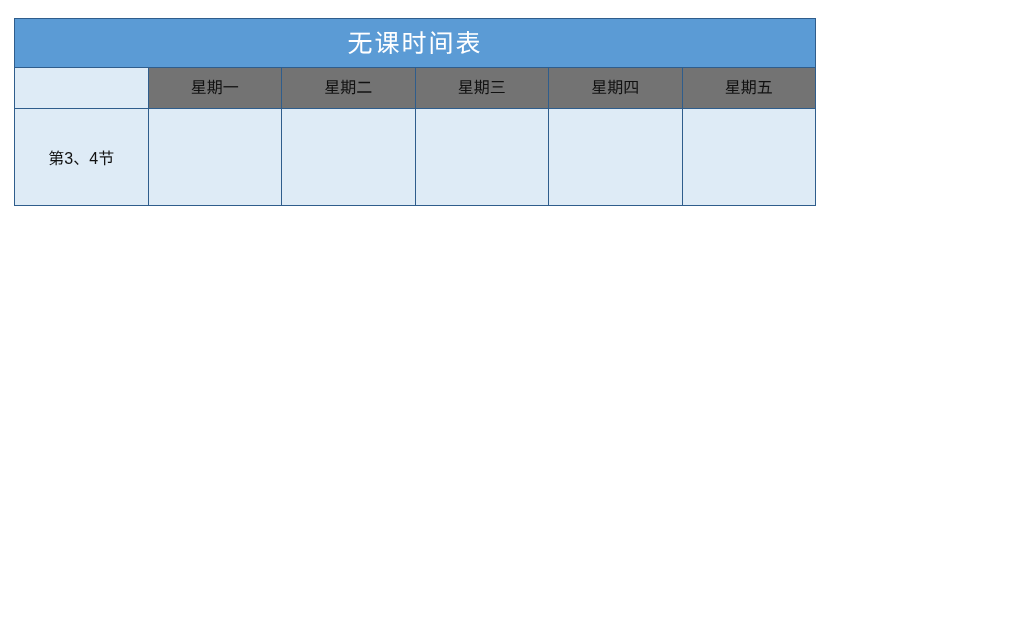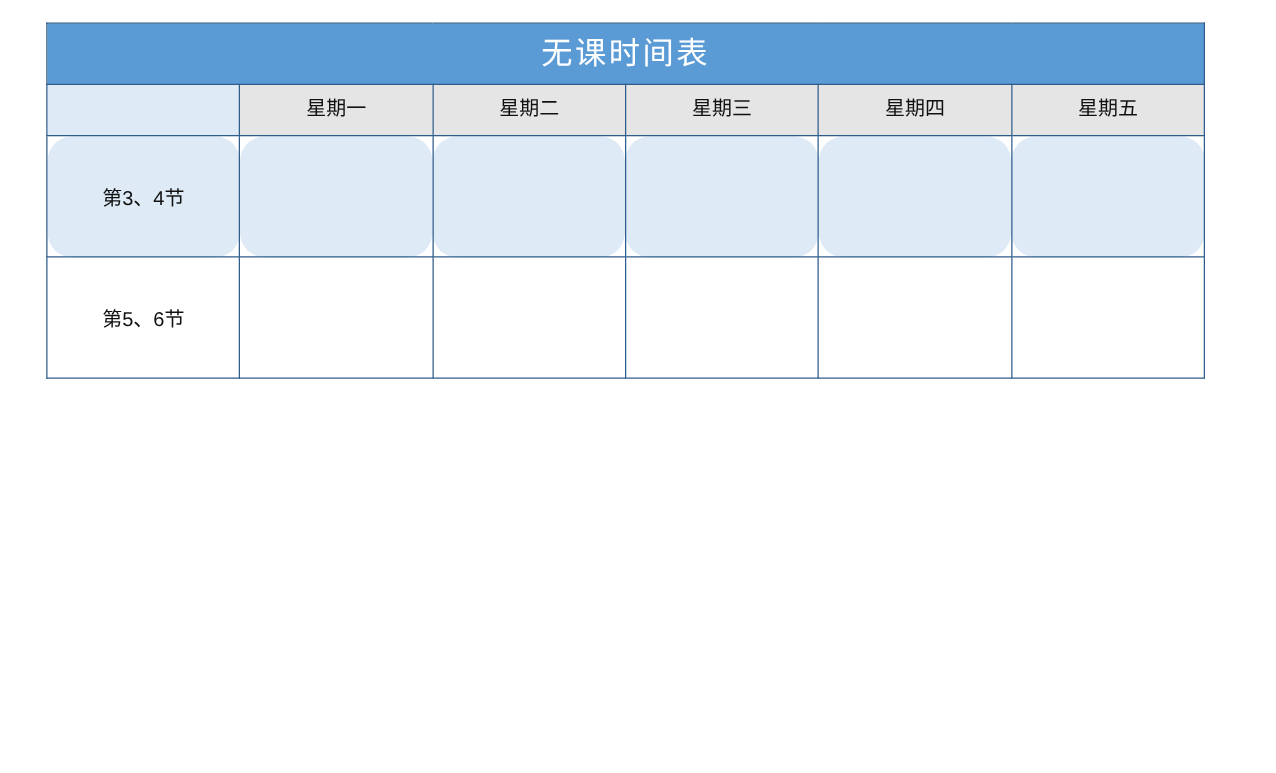--- a/index.html
+++ b/index.html
@@ -15,63 +15,61 @@
     overflow: hidden;
   }
   .page {
     position: relative;
     width: 1021px;
     height: 618px;
     box-sizing: border-box;
     padding: 18px 14px 14px 14px;
   }
   table.schedule {
-    width: 927px;
+    width: 802px;
     border-collapse: collapse;
     table-layout: fixed;
-    margin-left: 23px;
   }
   table.schedule td, table.schedule th {
     border: 1px solid #2f5d8c;
     padding: 0;
     text-align: center;
     vertical-align: middle;
     font-weight: normal;
   }
   .title-cell {
     background: #5b9bd5;
     color: #ffffff;
     font-size: 25px;
     font-weight: bold;
     letter-spacing: 2px;
     height: 48px;
     line-height: 48px;
   }
   .head-row td {
-    background: #e5e5e5;
+    background: #737373;
     font-size: 16px;
     height: 40px;
     line-height: 40px;
     color: #111111;
   }
   .head-row td.corner {
     background: #deebf6;
   }
   .row-label {
     font-size: 16px;
     color: #111111;
   }
   tr.band-white td {
     background: #ffffff;
     height: 96px;
   }
   tr.band-blue td {
     background: #deebf6;
     height: 96px;
-    border-radius: 20px;
   }
   .col-label { width: 168px; }
   .col-day { width: 165px; }
   .cell-empty { }
 </style>
 </head>
 <body>
 
 <div class="page">
   <table class="schedule">
@@ -91,25 +89,17 @@
 
       <tr class="band-blue">
         <td class="row-label">第3、4节</td>
         <td class="cell-empty"></td>
         <td class="cell-empty"></td>
         <td class="cell-empty"></td>
         <td class="cell-empty"></td>
         <td class="cell-empty"></td>
       </tr>
 
-      <tr class="band-white">
-        <td class="row-label">第5、6节</td>
-        <td class="cell-empty"></td>
-        <td class="cell-empty"></td>
-        <td class="cell-empty"></td>
-        <td class="cell-empty"></td>
-        <td class="cell-empty"></td>
-      </tr>
 
 
     </tbody>
   </table>
 </div>
 
 </body></html>

